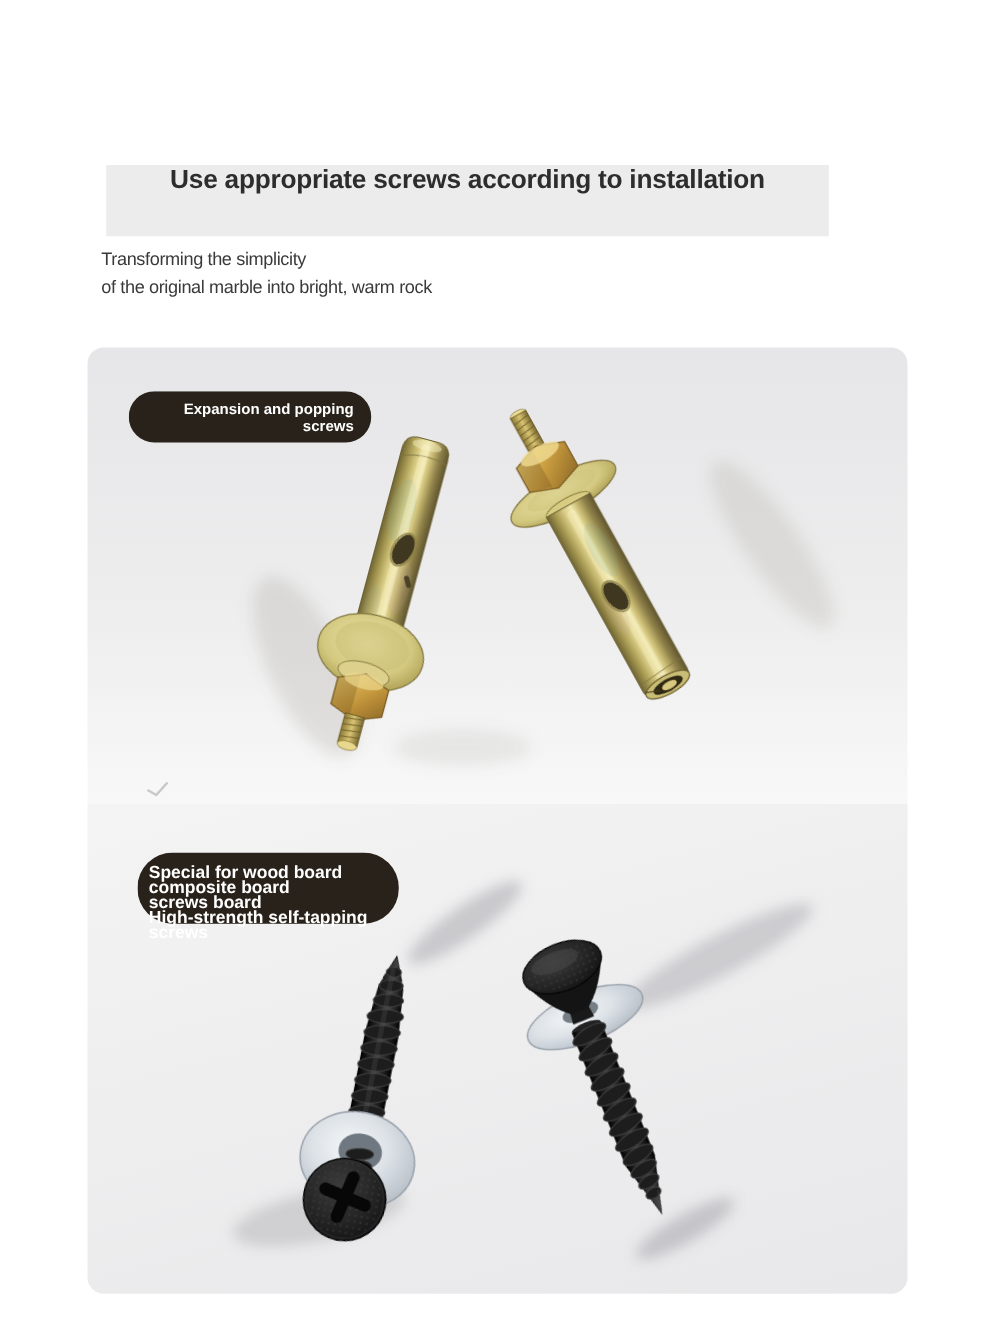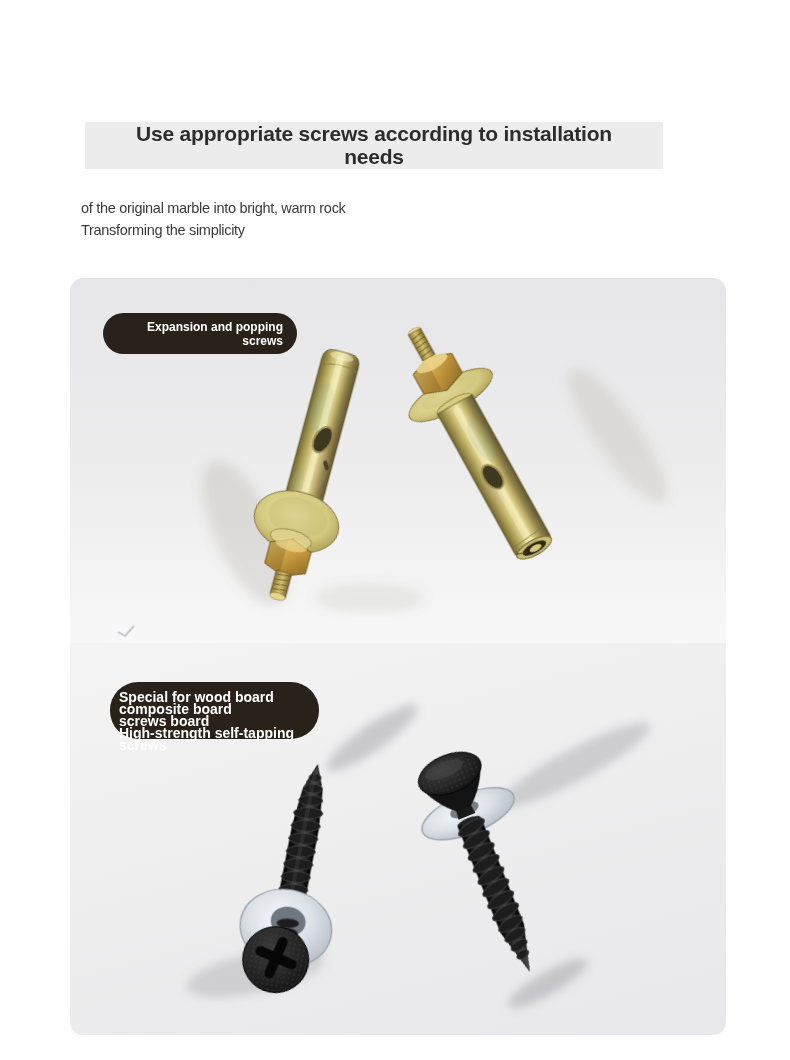--- a/index.html
+++ b/index.html
@@ -2,23 +2,23 @@
 <html style="--page-bg: #ffffff; --title-bar-bg: #ececec; --title-text: #2d2d2d; --subtitle-text: #3a3a3a; --pill-bg: #29221a; --pill-text: #ffffff; --card1-bg-top: #e6e6e8; --card1-bg-bottom: #f8f8f8; --card2-bg-top: #f4f4f5; --card2-bg-bottom: #e8e8ea; --bolt-brass: #cfc178; --screw-black: #1d1d1d; --washer-silver: #dde2e7;"><head>
 <meta charset="utf-8">
 <style>
   html,body{margin:0;padding:0;}
   body{
     width:790px;height:1060px;position:relative;overflow:hidden;
     background:var(--page-bg,#ffffff);
     font-family:"Liberation Sans",sans-serif;
   }
   .title-bar{
-    position:absolute;left:85px;top:122px;width:578px;height:47px;
+    position:absolute;left:85px;top:132px;width:578px;height:57px;
     background:var(--title-bar-bg,#ececec);
-    display:flex;flex-direction:column;justify-content:flex-start;
+    display:flex;flex-direction:column;justify-content:space-between;
   }
   .title-line{
     text-align:center;font-weight:bold;font-size:21px;line-height:23px;
     color:var(--title-text,#2d2d2d);letter-spacing:-0.2px;
   }
   .subtitle{
     position:absolute;left:81px;top:198px;width:400px;
     font-size:14.5px;line-height:21.5px;color:var(--subtitle-text,#3a3a3a);
     letter-spacing:-0.3px;
   }
@@ -47,26 +47,25 @@
     padding:9px 10px 0 9px;font-size:14px;line-height:12px;
   }
   .pill2 .centered{text-align:left;}
   .photo-svg{position:absolute;left:0;top:0;}
 </style>
 </head>
 <body>
 
 <div class="title-bar">
   <div class="title-line">Use appropriate screws according to installation</div>
-  <div class="title-line">needs</div>
 </div>
 
 <div class="subtitle">
+  <div>Transforming the simplicity</div>
   <div>of the original marble into bright, warm rock</div>
-  <div>Transforming the simplicity</div>
 </div>
 
 <div class="card card1">
 
   <svg class="photo-svg" width="656" height="365" viewBox="0 0 656 365">
     <defs>
       <filter id="blurS1" x="-60%" y="-60%" width="220%" height="220%">
           <feGaussianBlur stdDeviation="6"></feGaussianBlur>
         </filter>
       <linearGradient id="tubeGrad" x1="0" y1="0" x2="1" y2="0">

